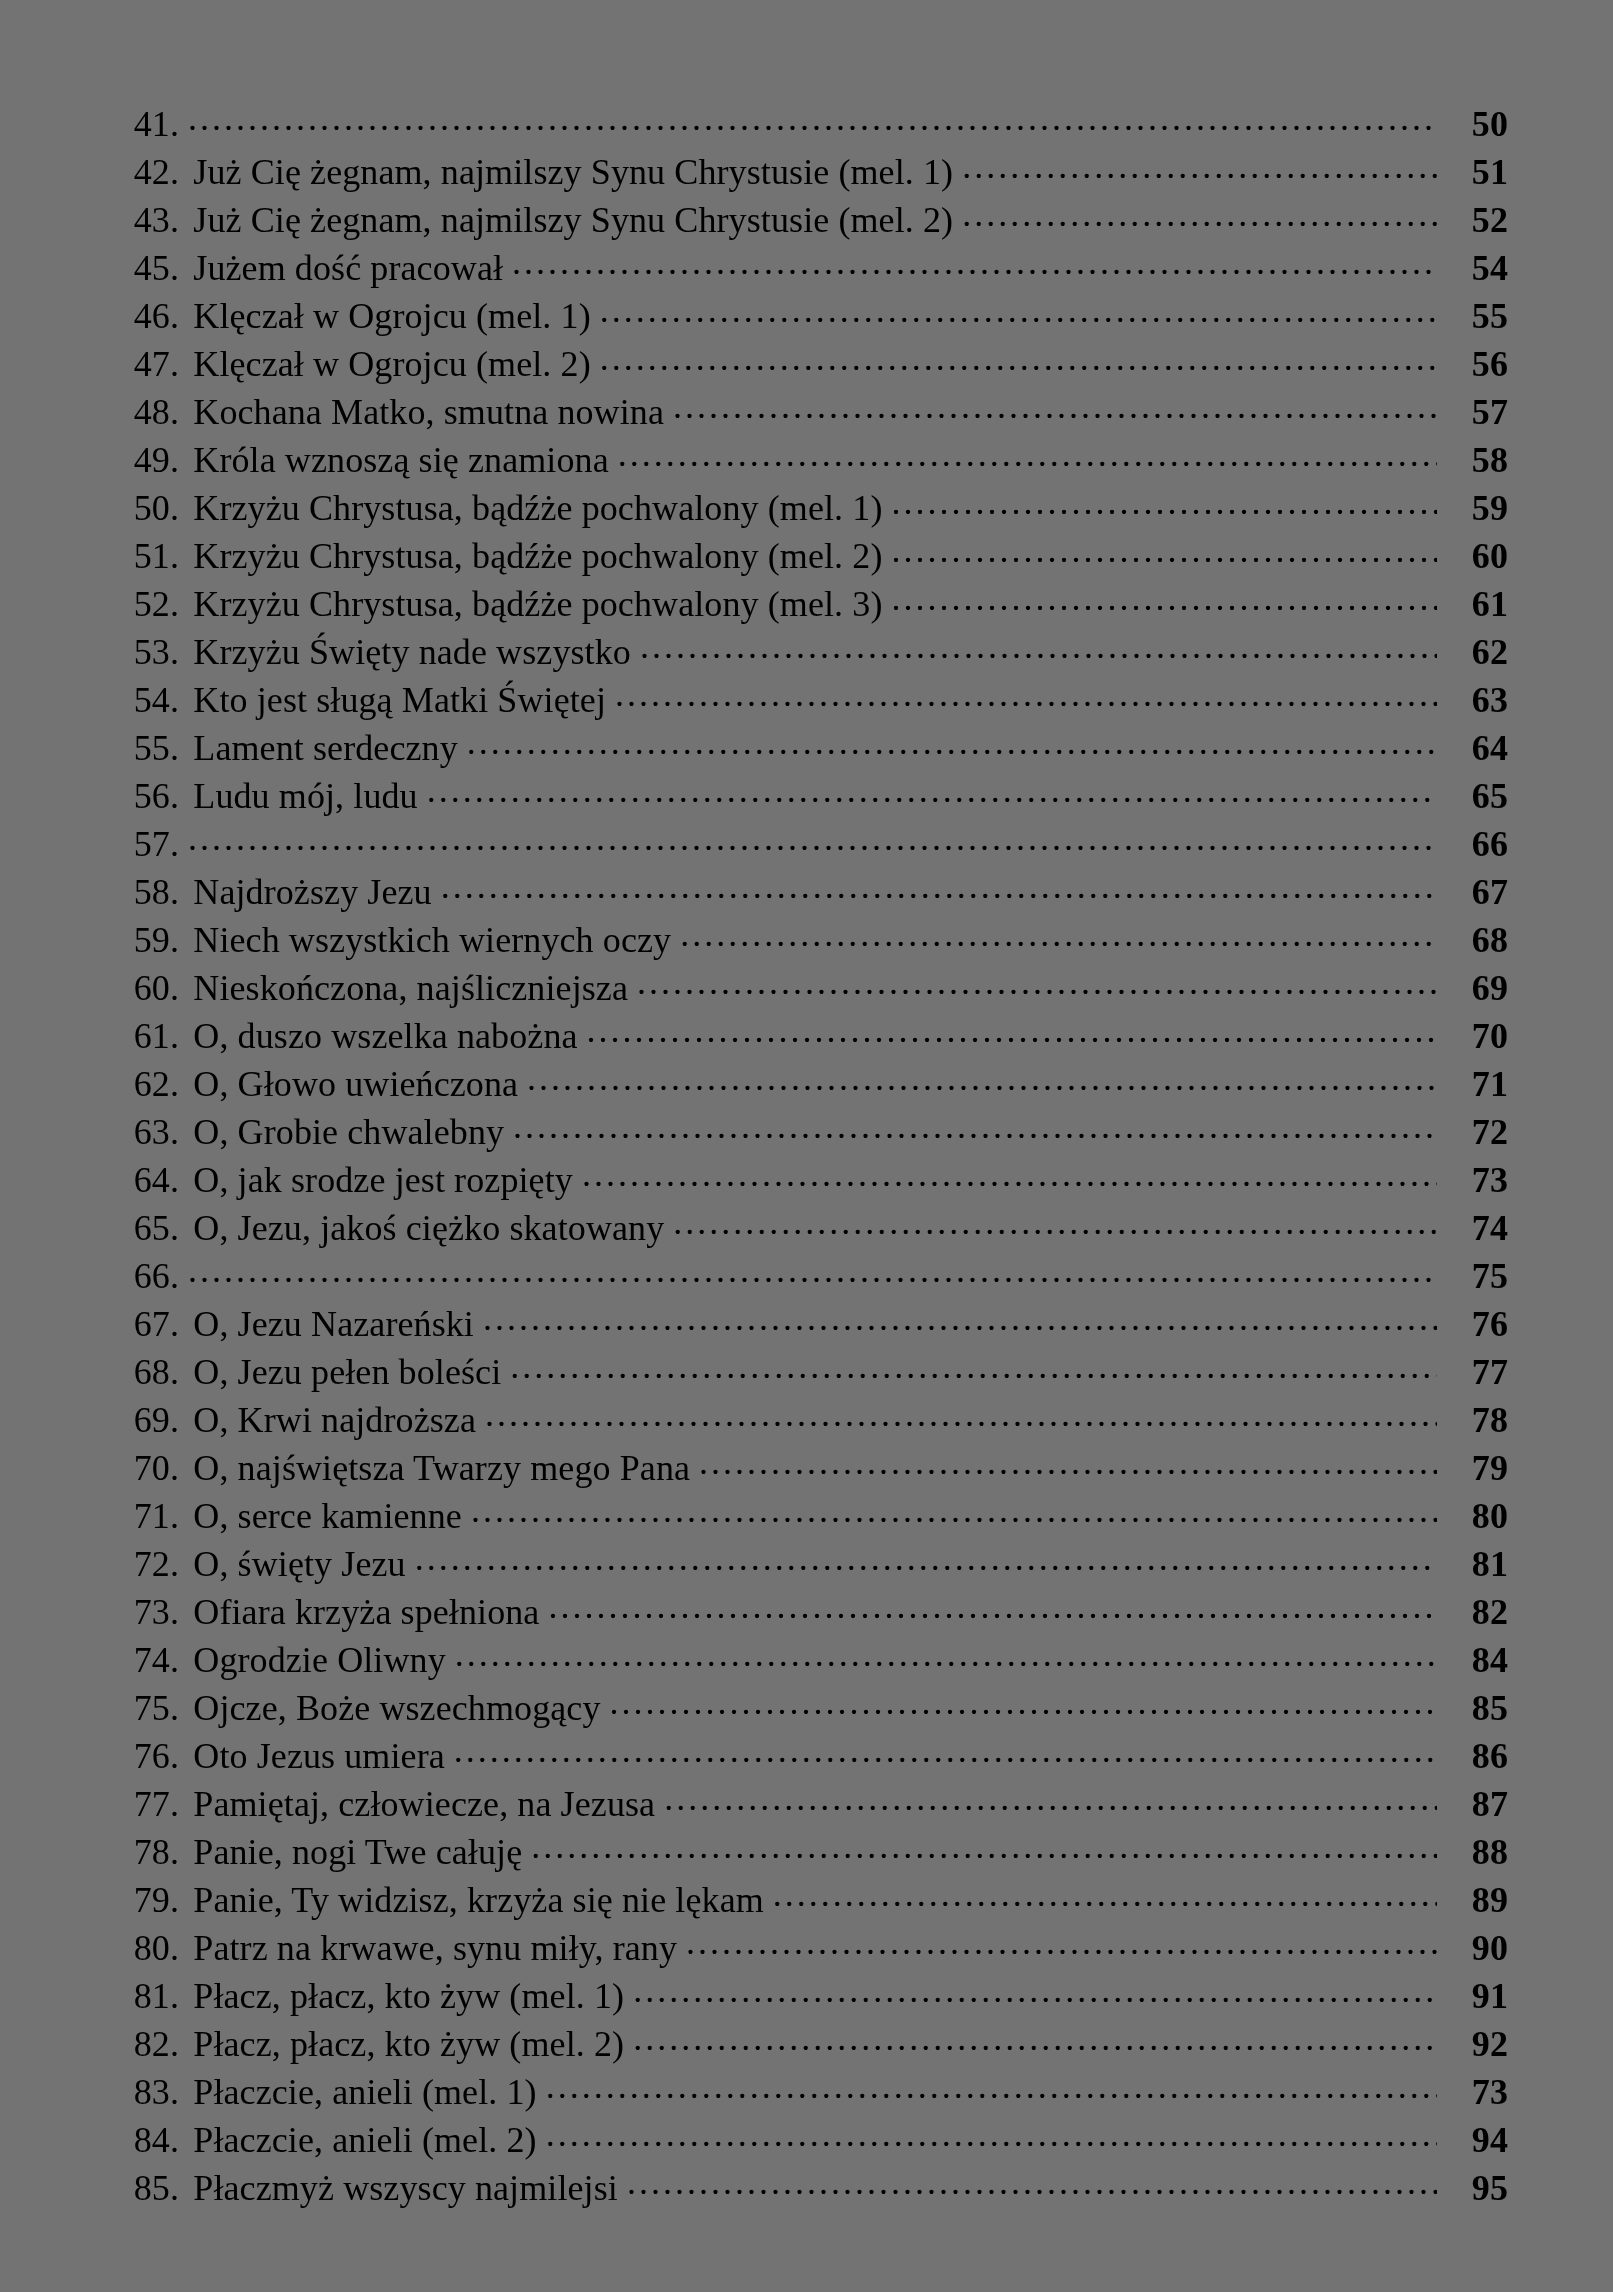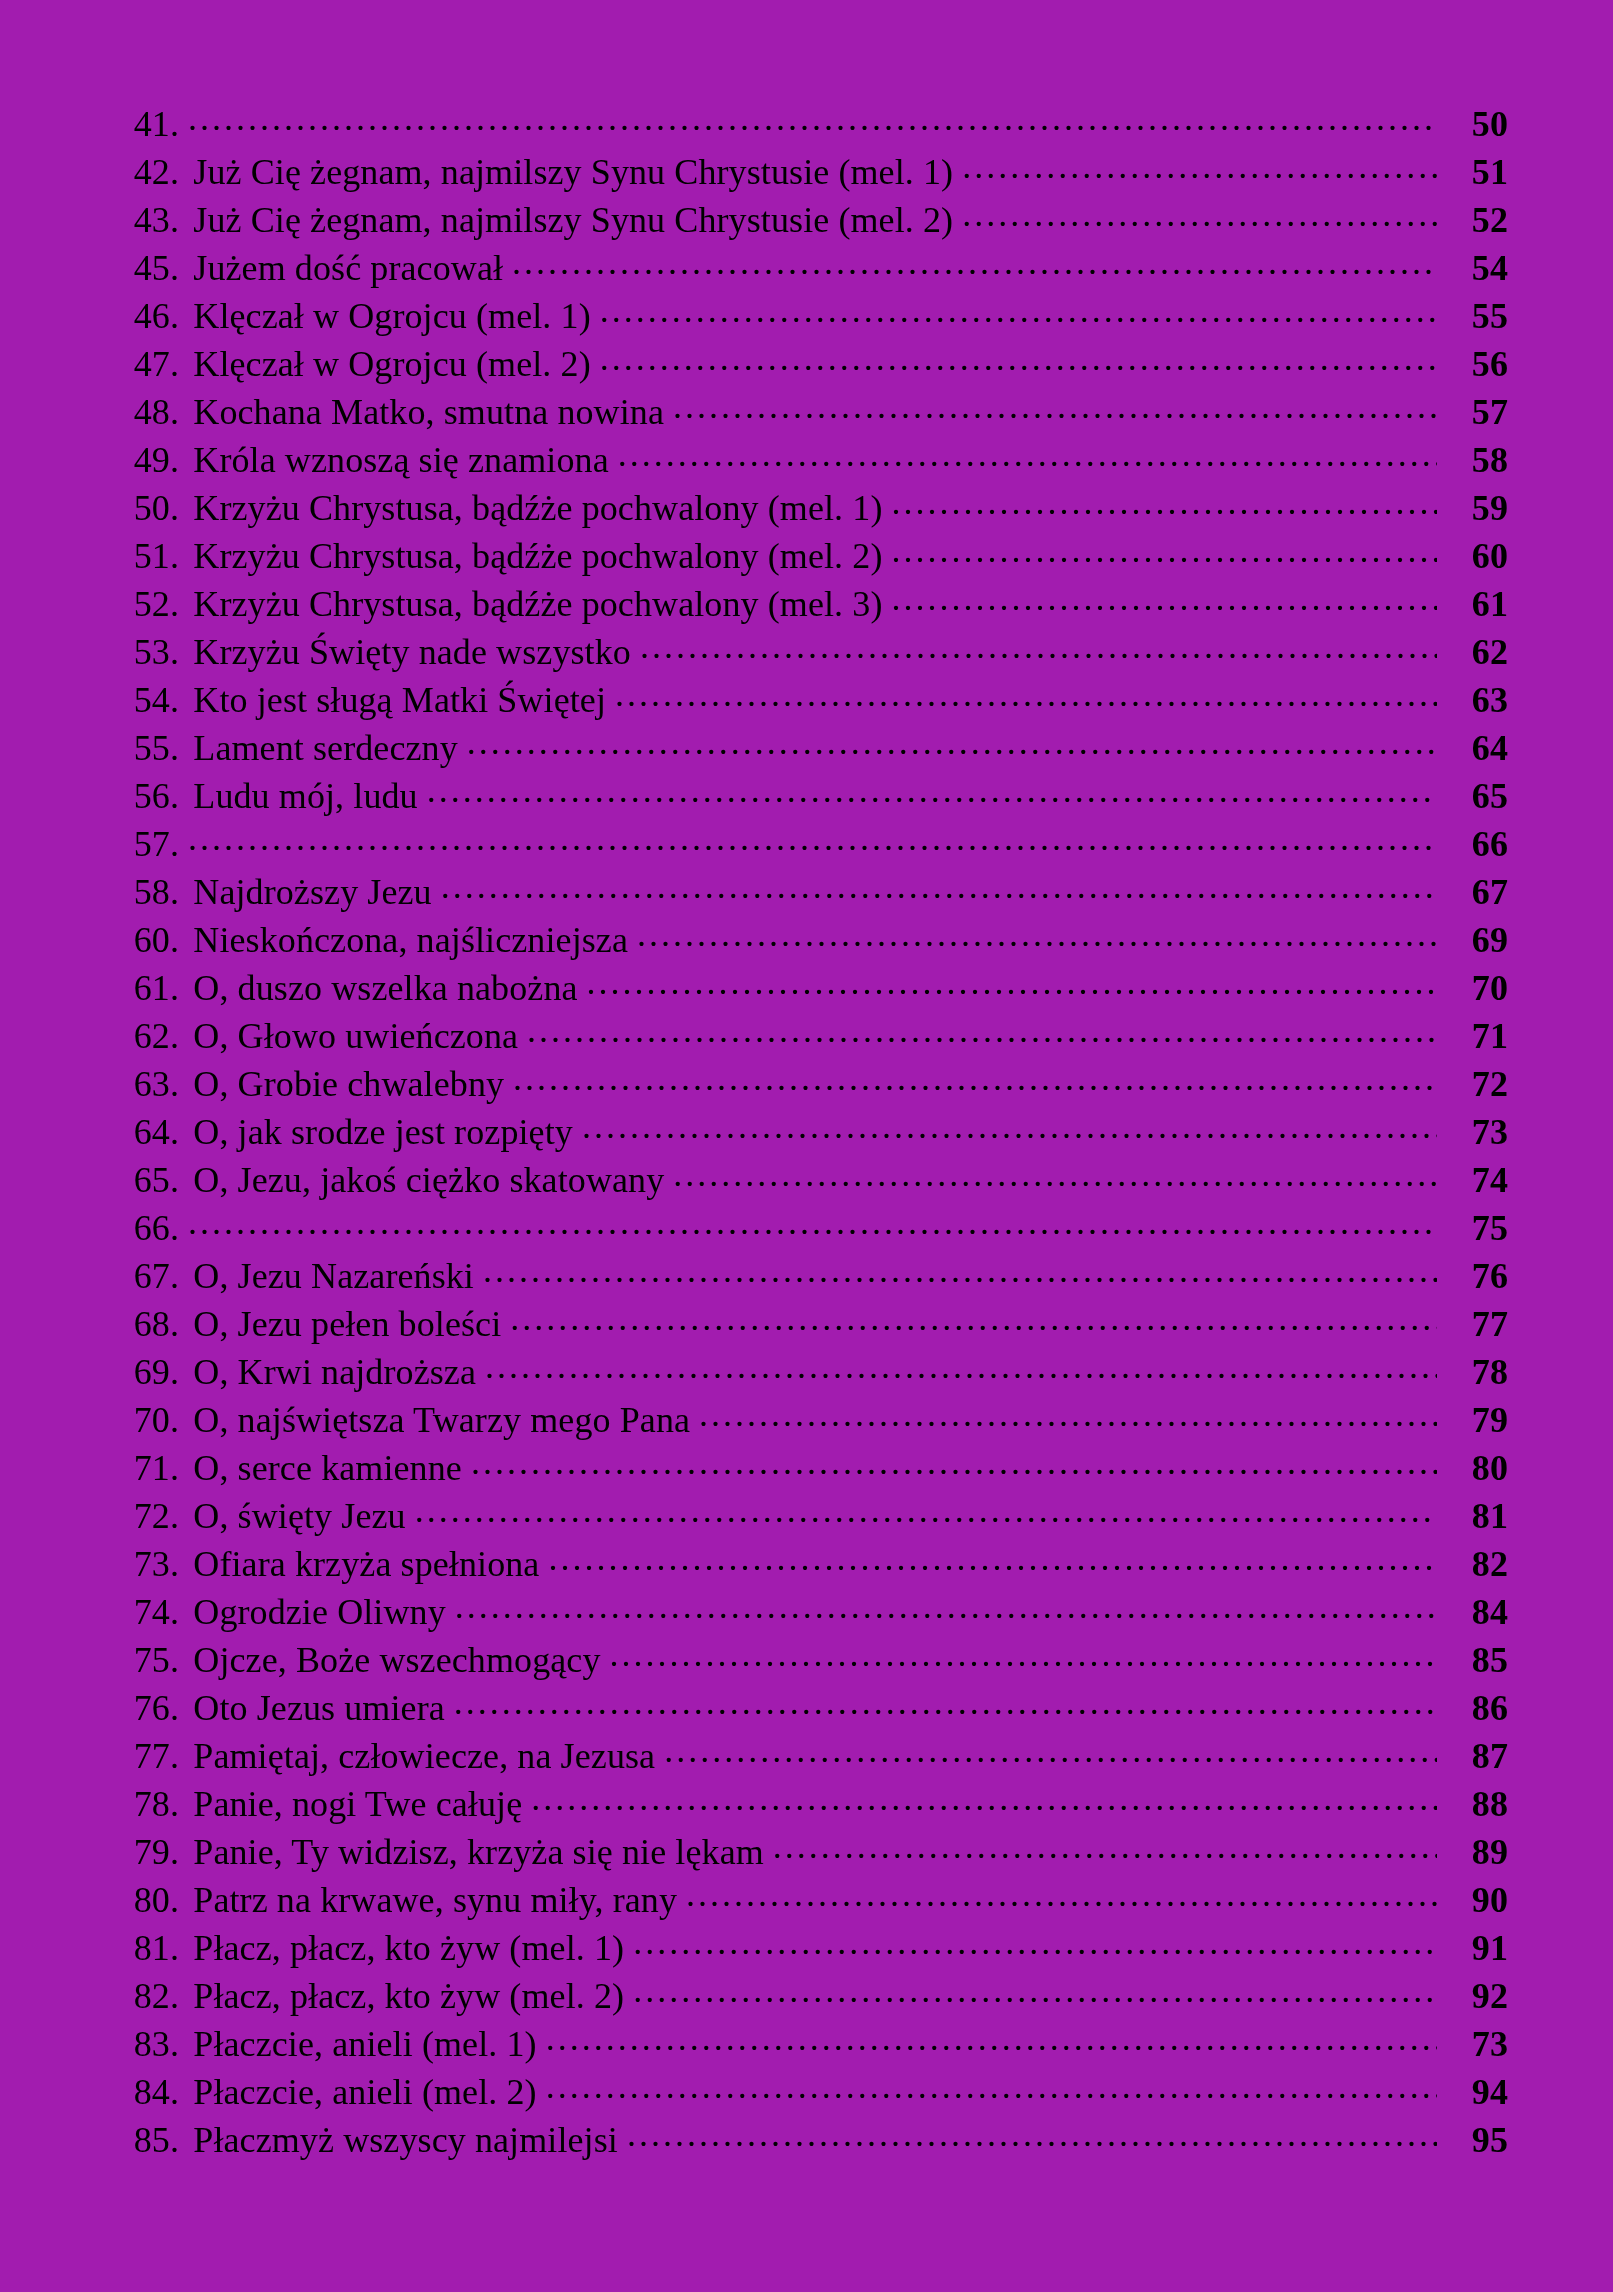--- a/index.html
+++ b/index.html
@@ -12,21 +12,21 @@
     width: 1614px;
     height: 2293px;
     font-family: "Liberation Serif", "DejaVu Serif", serif;
     color: #000000;
     overflow: hidden;
   }
   .page {
     position: relative;
     width: 1614px;
     height: 2293px;
-    background: #a21caf;
+    background: #737373;
     box-sizing: border-box;
     padding: 100px 106px 0 113px;
   }
   .toc-list {
     list-style: none;
     margin: 0;
     padding: 0;
   }
   .toc-entry {
     display: flex;
@@ -179,20 +179,26 @@
         <span class="leader"></span>
         <span class="entry-page">66</span>
       </li>
       <li class="toc-entry">
         <span class="entry-num">58.</span>
         <span class="entry-title">Najdroższy Jezu</span>
         <span class="leader"></span>
         <span class="entry-page">67</span>
       </li>
       <li class="toc-entry">
+        <span class="entry-num">59.</span>
+        <span class="entry-title">Niech wszystkich wiernych oczy</span>
+        <span class="leader"></span>
+        <span class="entry-page">68</span>
+      </li>
+      <li class="toc-entry">
         <span class="entry-num">60.</span>
         <span class="entry-title">Nieskończona, najśliczniejsza</span>
         <span class="leader"></span>
         <span class="entry-page">69</span>
       </li>
       <li class="toc-entry">
         <span class="entry-num">61.</span>
         <span class="entry-title">O, duszo wszelka nabożna</span>
         <span class="leader"></span>
         <span class="entry-page">70</span>

